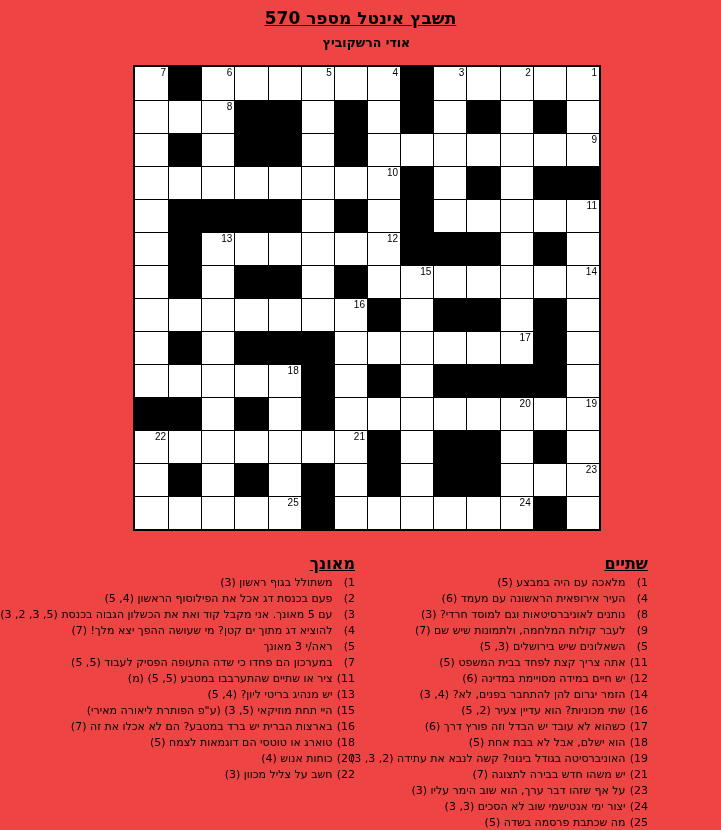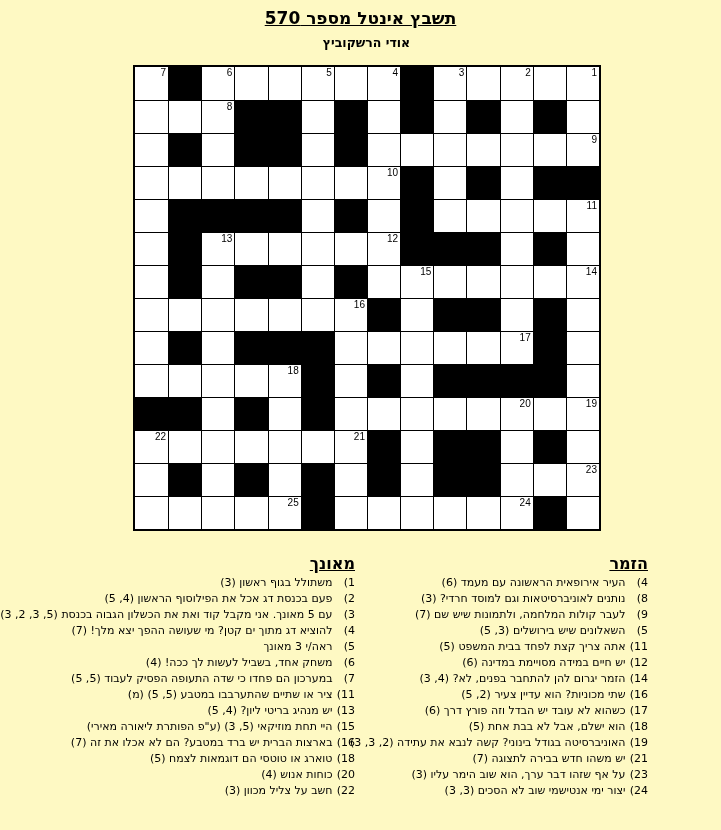--- a/index.html
+++ b/index.html
@@ -1,17 +1,17 @@
 <!DOCTYPE html>
 <html lang="he"><head>
 <meta charset="utf-8">
 <style>
   html,body{margin:0;padding:0;background:#ffffff;}
   .page{
-    position:relative;width:721px;height:830px;background:#fef9c3;overflow:hidden;
+    position:relative;width:721px;height:830px;background:#ef4444;overflow:hidden;
     font-family:"DejaVu Sans",sans-serif;color:#000;
   }
   .title{
     position:absolute;top:8px;left:0;width:100%;text-align:center;
     direction:rtl;font-weight:bold;font-size:17px;text-decoration:underline;
   }
   .subtitle{
     position:absolute;top:35px;left:6px;width:100%;text-align:center;
     direction:rtl;font-weight:bold;font-size:12.5px;
   }
@@ -293,48 +293,49 @@
       <div class="cell"></div>
       <div class="cell"></div>
       <div class="cell">
         <span class="cellnum">24</span>
       </div>
       <div class="cell black"></div>
       <div class="cell"></div>
     </div>
 
   <div class="clues clues-across">
-    <div class="chead">הזמר</div>
+    <div class="chead">שתיים</div>
     <div>
+        <div class="clue"><span class="cnum">1)</span> <span class="ctext">מלאכה עם היה במבצע (5)</span></div>
         <div class="clue"><span class="cnum">4)</span> <span class="ctext">העיר אירופאית הראשונה עם מעמד (6)</span></div>
         <div class="clue"><span class="cnum">8)</span> <span class="ctext">נותנים לאוניברסיטאות וגם למוסד חרדי? (3)</span></div>
         <div class="clue"><span class="cnum">9)</span> <span class="ctext">לעבר קולות המלחמה, ולתמונות שיש שם (7)</span></div>
         <div class="clue"><span class="cnum">5)</span> <span class="ctext">השאלונים שיש בירושלים (3, 5)</span></div>
         <div class="clue"><span class="cnum">11)</span> <span class="ctext">אתה צריך קצת לפחד בבית המשפט (5)</span></div>
         <div class="clue"><span class="cnum">12)</span> <span class="ctext">יש חיים במידה מסויימת במדינה (6)</span></div>
         <div class="clue"><span class="cnum">14)</span> <span class="ctext">הזמר יגרום להן להתחבר בפנים, לא? (4, 3)</span></div>
         <div class="clue"><span class="cnum">16)</span> <span class="ctext">שתי מכוניות? הוא עדיין צעיר (2, 5)</span></div>
         <div class="clue"><span class="cnum">17)</span> <span class="ctext">כשהוא לא עובד יש הבדל וזה פורץ דרך (6)</span></div>
         <div class="clue"><span class="cnum">18)</span> <span class="ctext">הוא ישלם, אבל לא בבת אחת (5)</span></div>
         <div class="clue"><span class="cnum">19)</span> <span class="ctext">האוניברסיטה בגודל בינוני? קשה לנבא את עתידה (2, 3, 3)</span></div>
         <div class="clue"><span class="cnum">21)</span> <span class="ctext">יש משהו חדש בבירה לתצוגה (7)</span></div>
         <div class="clue"><span class="cnum">23)</span> <span class="ctext">על אף שזהו דבר ערך, הוא שוב הימר עליו (3)</span></div>
         <div class="clue"><span class="cnum">24)</span> <span class="ctext">יצור ימי אנטישמי שוב לא הסכים (3, 3)</span></div>
+        <div class="clue"><span class="cnum">25)</span> <span class="ctext">מה שכתבת פרסמה בשדה (5)</span></div>
       </div>
   </div>
 
   <div class="clues clues-down">
     <div class="chead">מאונך</div>
     <div>
         <div class="clue"><span class="cnum">1)</span> <span class="ctext">משתולל בגוף ראשון (3)</span></div>
         <div class="clue"><span class="cnum">2)</span> <span class="ctext">פעם בכנסת דג אכל את הפילוסוף הראשון (4, 5)</span></div>
         <div class="clue"><span class="cnum">3)</span> <span class="ctext">עם 5 מאונך. אני מקבל קוד ואת את הכשלון הגבוה בכנסת (5, 3, 2, 3)</span></div>
         <div class="clue"><span class="cnum">4)</span> <span class="ctext">להוציא דג מתוך ים קטן? מי שעושה ההפך יצא מלך! (7)</span></div>
         <div class="clue"><span class="cnum">5)</span> <span class="ctext">ראה/י 3 מאונך</span></div>
-        <div class="clue"><span class="cnum">6)</span> <span class="ctext">משחק אחד, בשביל לעשות לך ככה! (4)</span></div>
         <div class="clue"><span class="cnum">7)</span> <span class="ctext">במערכון הם פחדו כי שדה התעופה הפסיק לעבוד (5, 5)</span></div>
         <div class="clue"><span class="cnum">11)</span> <span class="ctext">ציר או שתיים שהתערבבו במטבע (5, 5) (מ)</span></div>
         <div class="clue"><span class="cnum">13)</span> <span class="ctext">יש מנהיג בריטי ליון? (4, 5)</span></div>
         <div class="clue"><span class="cnum">15)</span> <span class="ctext">היי תחת מוזיקאי (5, 3) (ע"פ הפותרת ליאורה מאירי)</span></div>
         <div class="clue"><span class="cnum">16)</span> <span class="ctext">בארצות הברית יש ברד במטבע? הם לא אכלו את זה (7)</span></div>
         <div class="clue"><span class="cnum">18)</span> <span class="ctext">טוארג או טוטסי הם דוגמאות לצמח (5)</span></div>
         <div class="clue"><span class="cnum">20)</span> <span class="ctext">כוחות אנוש (4)</span></div>
         <div class="clue"><span class="cnum">22)</span> <span class="ctext">חשב על צליל מכוון (3)</span></div>
       </div>
   </div>

